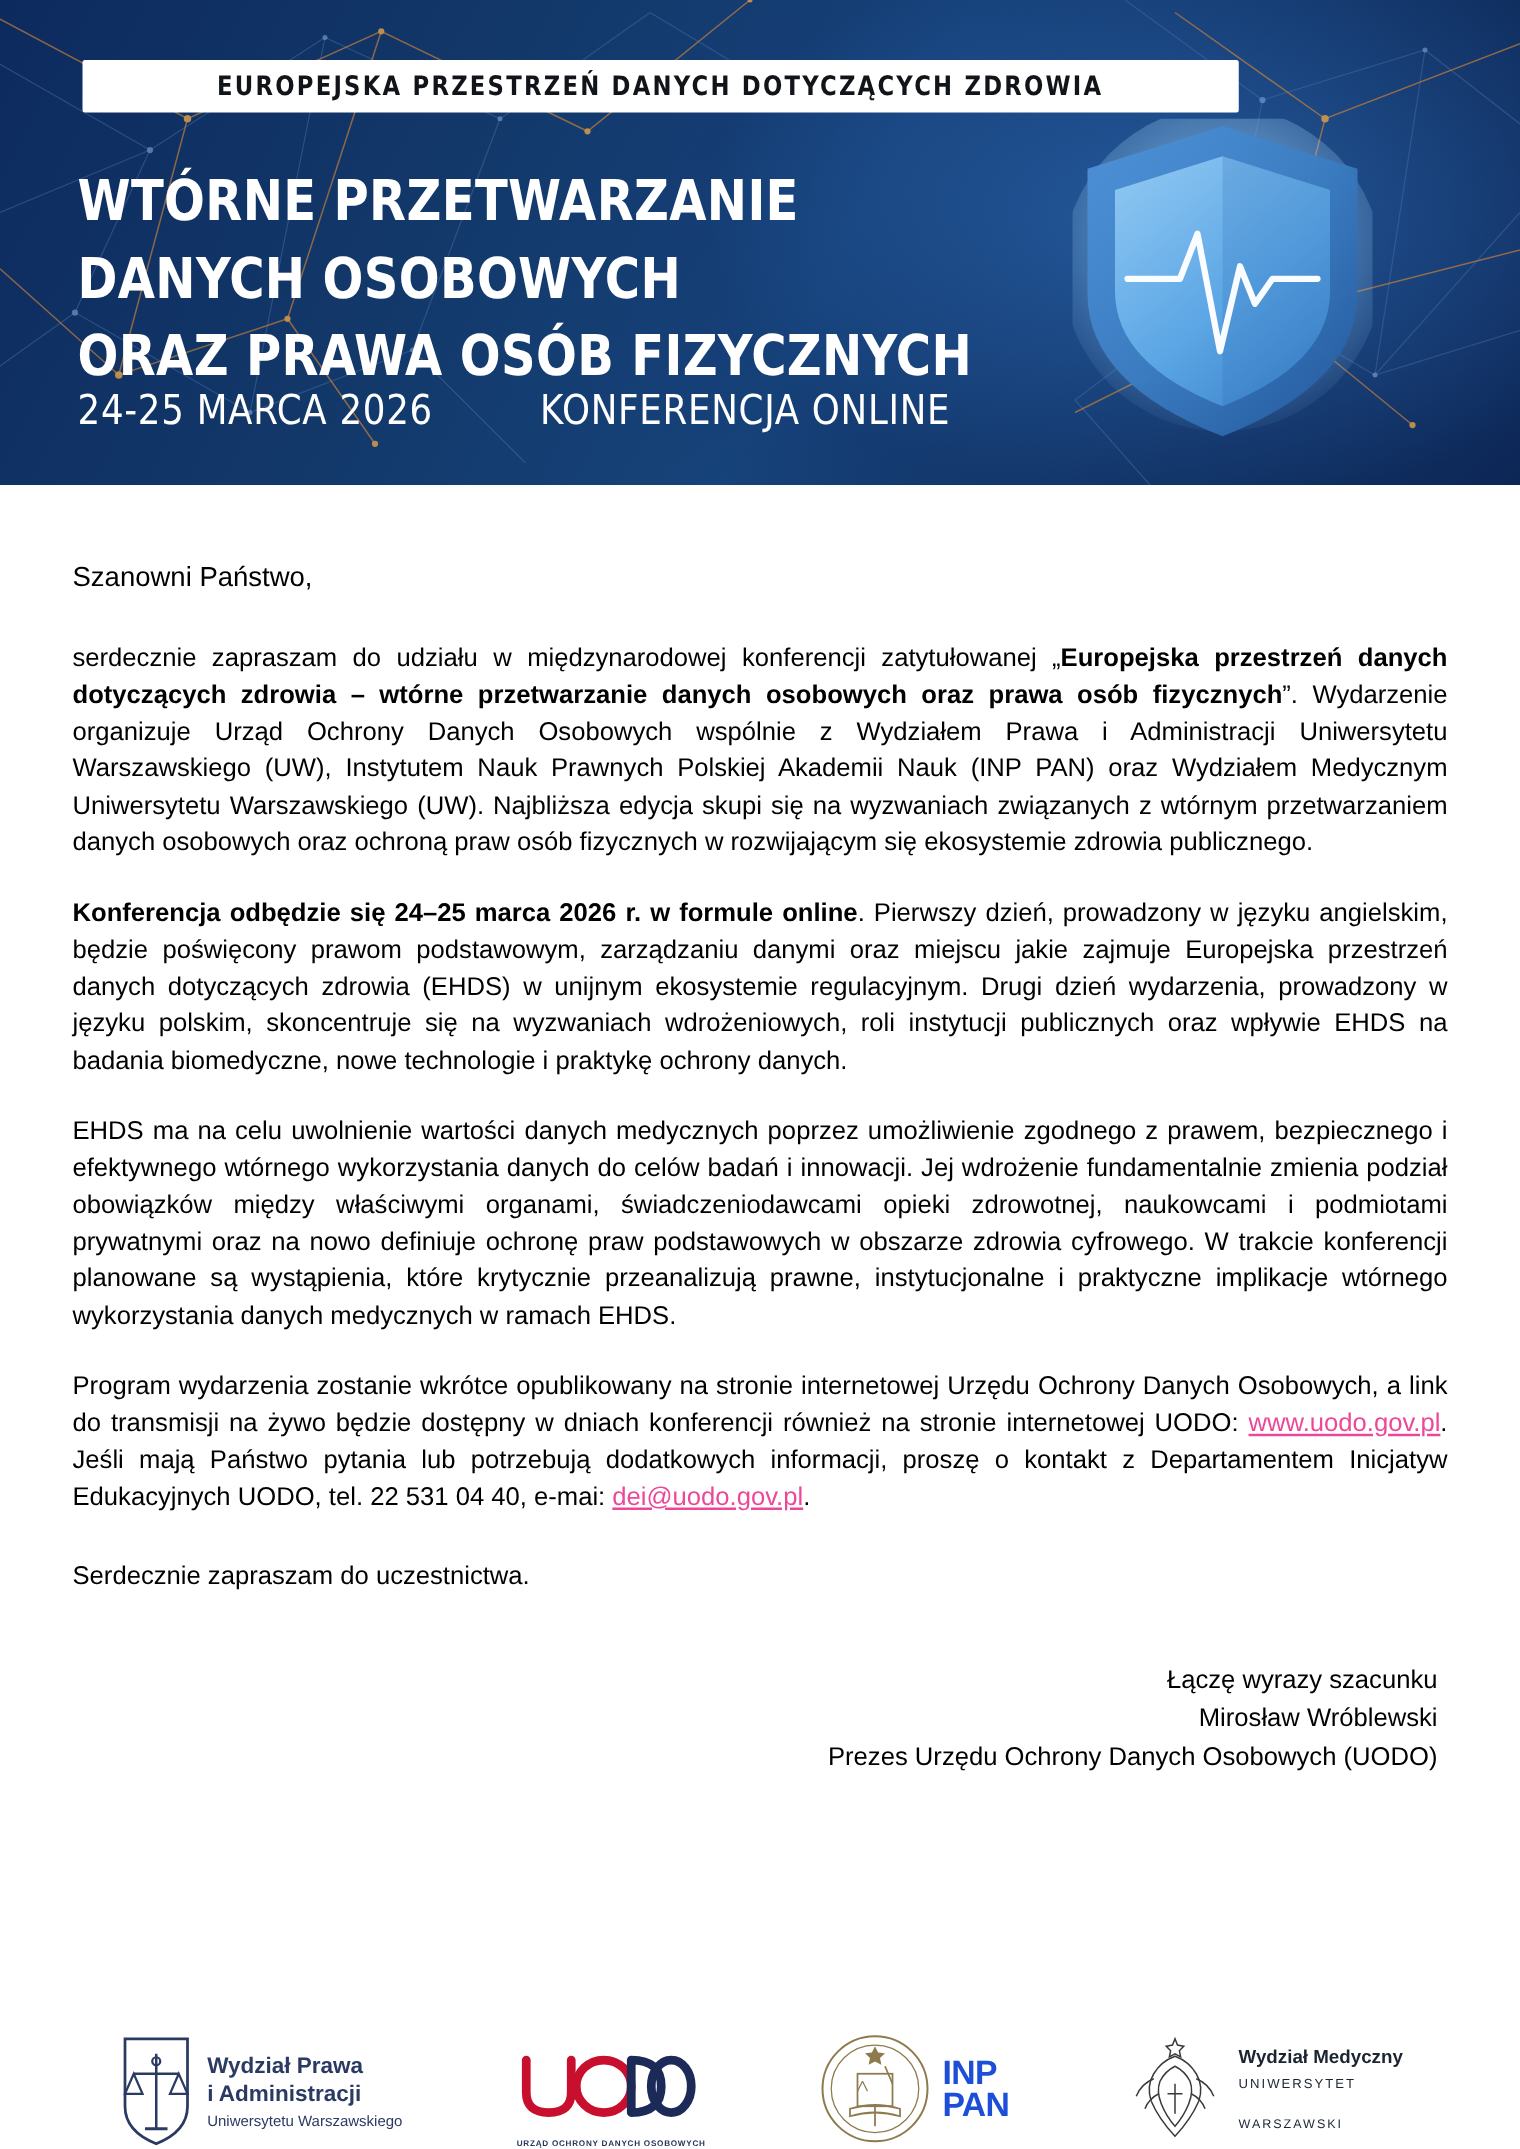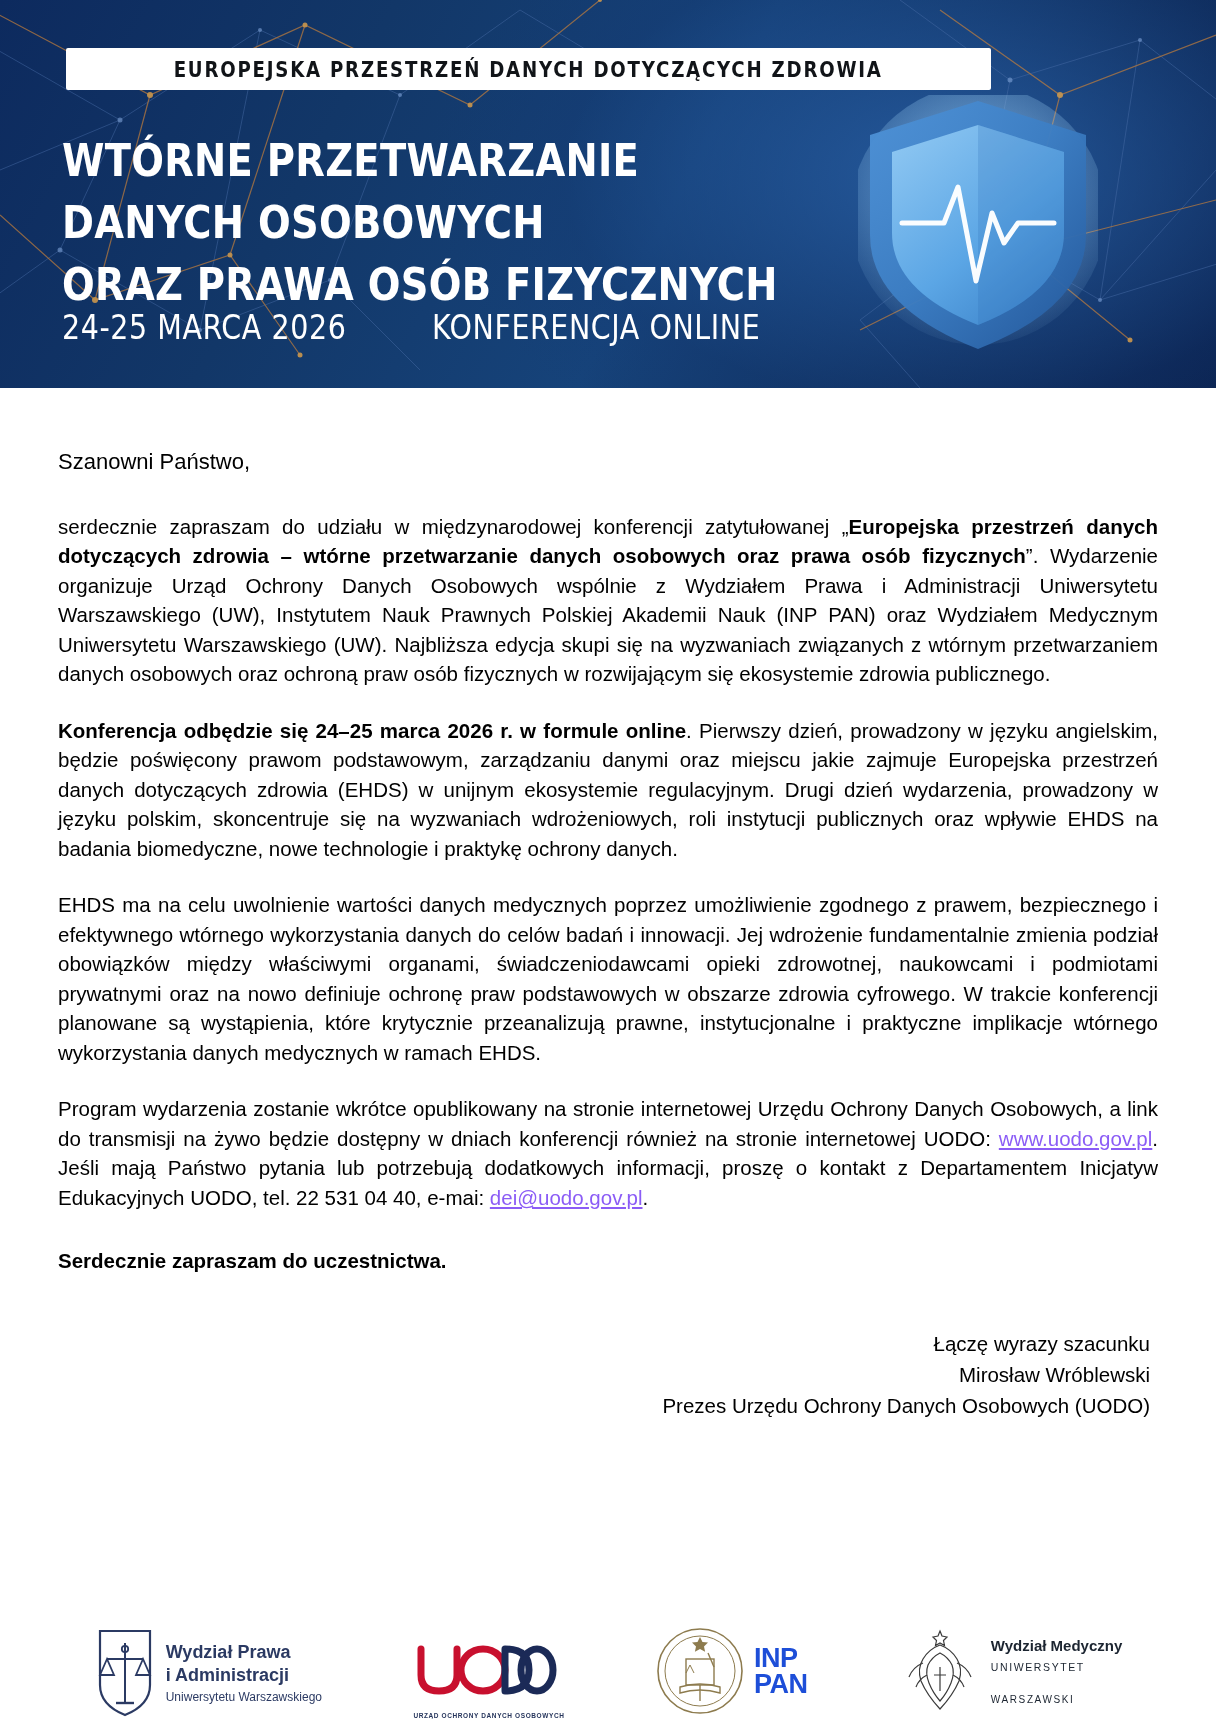--- a/index.html
+++ b/index.html
@@ -114,29 +114,28 @@
   }
   .para {
     font-size: 20.5px;
     line-height: 29.5px;
     text-align: justify;
     margin: 0 0 27px 0;
     hyphens: none;
   }
   .para b { font-weight: 700; }
   .link {
-    color: #8b5cf6;
+    color: #ec4899;
     text-decoration: underline;
   }
 
   .closing {
     margin-top: 34px;
     font-size: 20.5px;
     line-height: 29.5px;
-    font-weight: bold;
   }
 
   .signature {
     margin-top: 52px;
     text-align: right;
     font-size: 20.5px;
     line-height: 31px;
     padding-right: 8px;
   }
 

